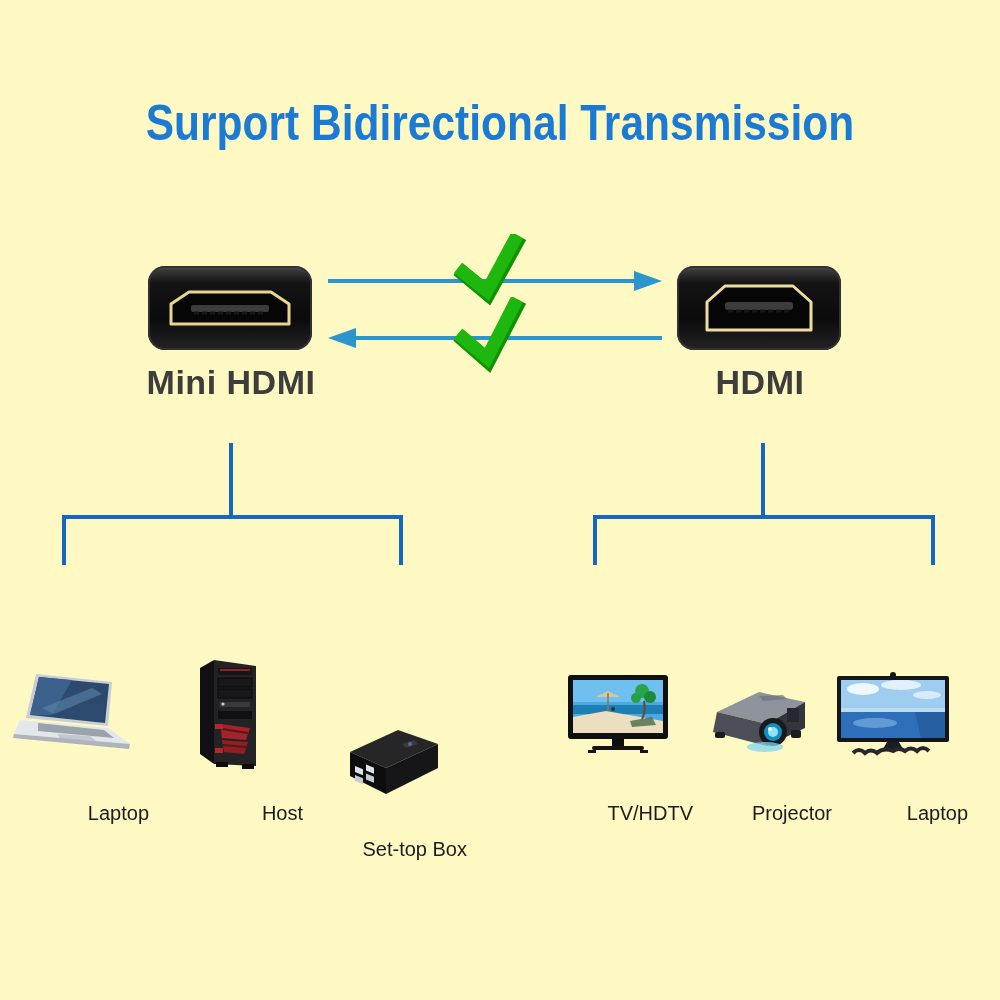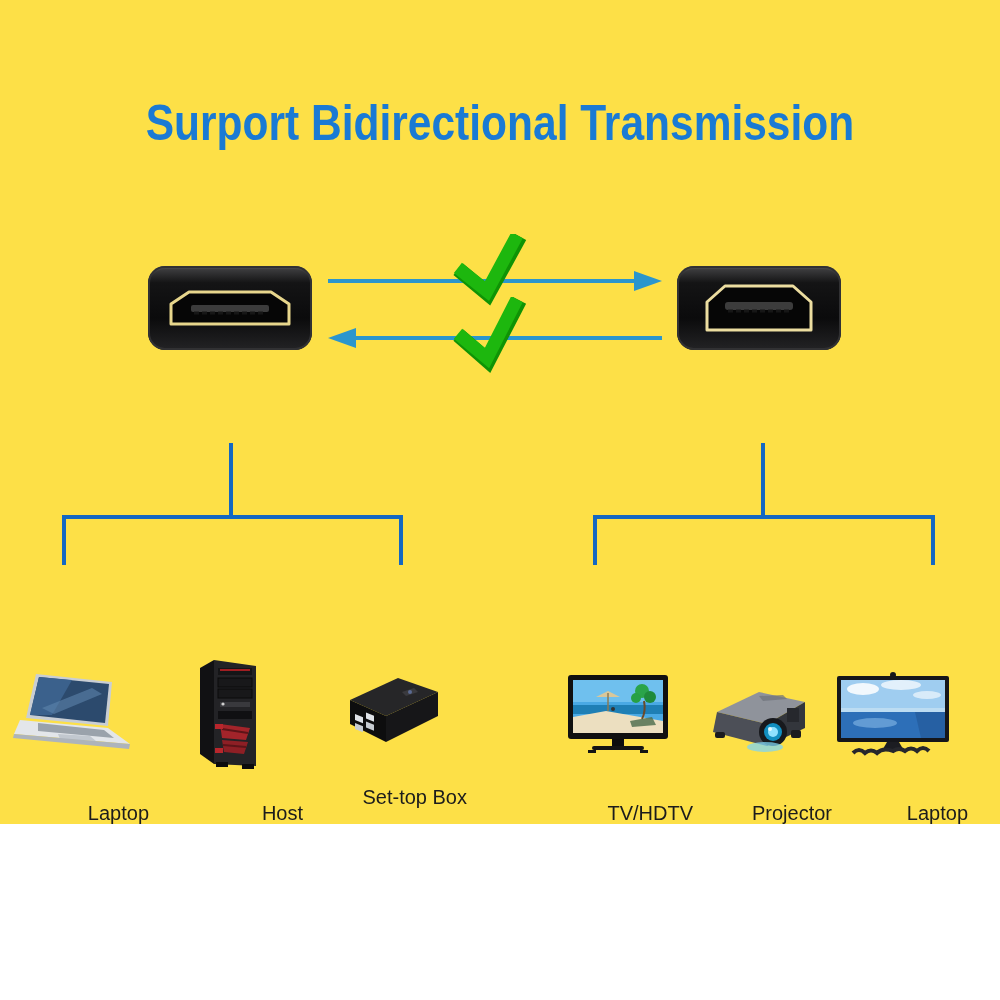--- a/index.html
+++ b/index.html
@@ -1,16 +1,16 @@
 <!DOCTYPE html>
 <html style="--title: #1a7ad4; --arrow: #2b96cd; --tree: #1468c2; --check: #1db70e; --check-dark: #0f9305; --gold: #e7d68c; --connector-black: #0c0c0d; --label-gray: #3d3d3d;"><head>
 <meta charset="utf-8">
 <style>
   html,body{margin:0;padding:0;background:#fff;}
-  #canvas{position:relative;width:1000px;height:824px;background:#fde047;
+  #canvas{position:relative;width:1000px;height:1000px;background:#fef9c3;
           font-family:"Liberation Sans",sans-serif;overflow:hidden;}
 
   .title{position:absolute;top:94px;left:0;width:1000px;margin:0;text-align:center;
          font-size:50px;font-weight:bold;color:var(--title,#1a7ad4);
          transform:scaleX(.85);transform-origin:50% 50%;white-space:nowrap;}
 
   .connector{position:absolute;width:164px;height:84px;border-radius:17px;
              background:linear-gradient(180deg,#454547 0%,#141415 20%,#0b0b0c 62%,#232325 100%);
              box-shadow:inset 0 0 0 2px #313133, inset 0 2px 2px rgba(255,255,255,.18);
              display:flex;align-items:center;justify-content:center;}
@@ -46,20 +46,22 @@
   </div>
 
   <div class="connector" id="hdmi-conn">
     <svg width="112" height="48" viewBox="0 0 112 48">
       <polygon points="4,46 108,46 108,18 90,2 22,2 4,18" fill="#060606" stroke="#ecddA0" stroke-width="3" stroke-linejoin="round"></polygon>
       <rect x="22" y="18" width="68" height="8" rx="3" fill="#3c3c3c"></rect>
       <line x1="25" y1="27" x2="87" y2="27" stroke="#161616" stroke-width="3" stroke-dasharray="5 3"></line>
     </svg>
   </div>
 
+  <div class="conn-label" id="mini-label">Mini HDMI</div>
+  <div class="conn-label" id="hdmi-label">HDMI</div>
 
   <svg class="abs" style="left:328px;top:269px" width="334" height="24" viewBox="0 0 334 24">
     <line x1="0" y1="12" x2="310" y2="12" stroke="#2b96cd" stroke-width="4"></line>
     <polygon points="306,2 334,12 306,22" fill="#2b96cd"></polygon>
   </svg>
   <svg class="abs" style="left:328px;top:326px" width="334" height="24" viewBox="0 0 334 24">
     <line x1="24" y1="12" x2="334" y2="12" stroke="#2b96cd" stroke-width="4"></line>
     <polygon points="28,2 0,12 28,22" fill="#2b96cd"></polygon>
   </svg>
 
@@ -111,21 +113,21 @@
       <polygon points="30,84 56,86 52,98 32,96" fill="#8e1f25"></polygon>
       <path d="M30 73 L56 77 M31 89 L54 91" stroke="#5d1418" stroke-width="2"></path>
       <rect x="23" y="68" width="8" height="5" fill="#b8262c"></rect>
       <rect x="23" y="92" width="8" height="5" fill="#b8262c"></rect>
       <rect x="24" y="106" width="12" height="5" fill="#0c0c0d"></rect>
       <rect x="50" y="108" width="12" height="5" fill="#0c0c0d"></rect>
     </svg>
     <div class="dev-label">Host</div>
   </div>
 
-  <div class="dev" style="left:392px;top:624px">
+  <div class="dev" style="left:392px;top:676px">
     <svg style="top:46px" width="104" height="86" viewBox="0 0 104 86">
       <polygon points="10,30 58,8 98,22 46,46" fill="#262628"></polygon>
       <polygon points="10,30 46,46 46,72 10,54" fill="#0d0d0e"></polygon>
       <polygon points="46,46 98,22 98,46 46,72" fill="#161618"></polygon>
       <rect x="15" y="38" width="8" height="6" fill="#dfe3e8" transform="skewY(22)"></rect>
       <rect x="26" y="32" width="8" height="6" fill="#dfe3e8" transform="skewY(22)"></rect>
       <rect x="15" y="47" width="8" height="6" fill="#c7ccd2" transform="skewY(22)"></rect>
       <rect x="26" y="41" width="8" height="6" fill="#c7ccd2" transform="skewY(22)"></rect>
       <polygon points="62,22 74,18 78,22 66,26" fill="#3a3a3e"></polygon>
       <circle cx="70" cy="22" r="2" fill="#5a6a92"></circle>

